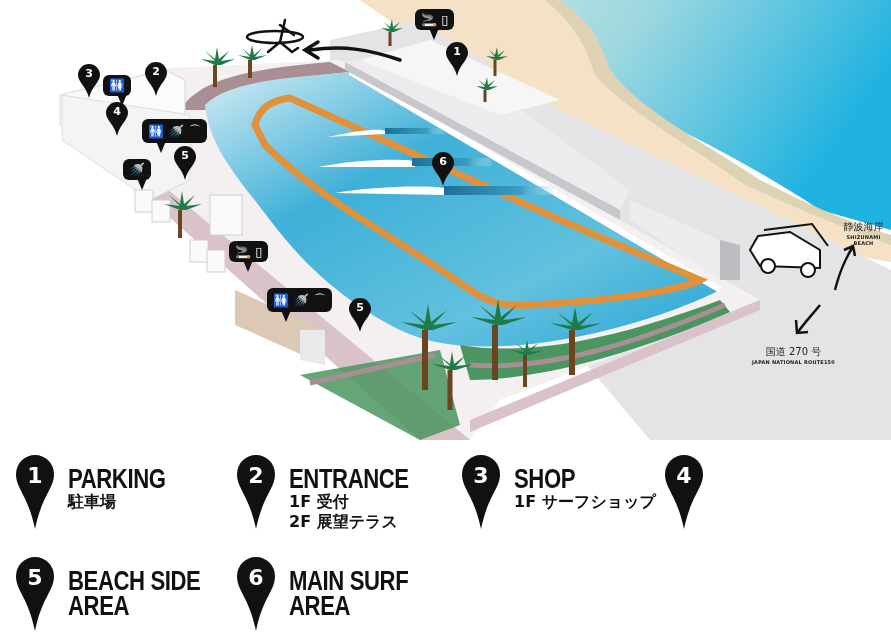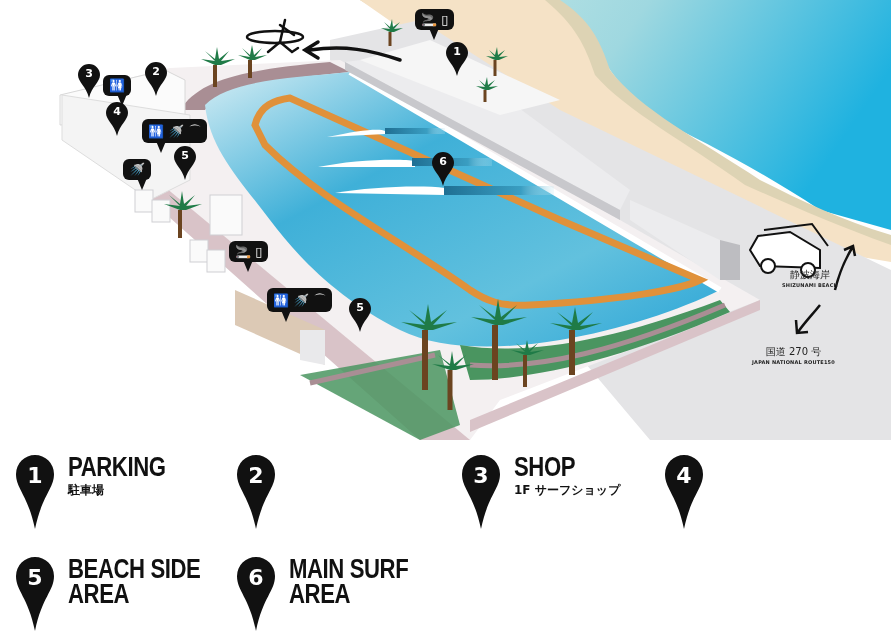--- a/index.html
+++ b/index.html
@@ -2,23 +2,23 @@
 <html><head>
 <meta charset="utf-8">
 <style>
   html, body { margin:0; padding:0; background:#ffffff; }
   body { width:891px; height:639px; position:relative; overflow:hidden; font-family:"Liberation Sans", sans-serif; }
   #map { position:absolute; left:0; top:0; width:891px; height:440px; }
   .legend-item { position:absolute; display:flex; align-items:flex-start; }
   .pin-big { width:50px; height:76px; position:relative; flex:0 0 auto; }
   .pin-big svg { position:absolute; left:0; top:0; }
   .pin-big .num { position:absolute; left:0; top:8px; width:38px; text-align:center; color:#fff; font-weight:bold; font-size:22px; font-family:"DejaVu Sans", sans-serif; }
-  .leg-text { margin-left:2px; }
+  .leg-text { margin-left:2px;margin-top:12px; }
   .leg-title { font-family:"Liberation Sans", sans-serif; font-weight:bold; font-size:27px; line-height:25px; color:#111; transform:scaleX(0.82); transform-origin:left top; letter-spacing:-0.5px; white-space:nowrap; }
-  .leg-sub { font-family:"DejaVu Sans", sans-serif; font-weight:bold; font-size:12px; line-height:20px; color:#111; white-space:nowrap; }
+  .leg-sub { font-family:"DejaVu Sans", sans-serif; font-weight:bold; font-size:16px; line-height:20px; color:#111; white-space:nowrap; }
   .map-pin { position:absolute; width:22px; height:34px; }
   .map-pin .n { position:absolute; left:0; top:3px; width:22px; text-align:center; color:#fff; font-weight:bold; font-size:11px; font-family:"DejaVu Sans", sans-serif; }
   .bubble { position:absolute; background:#111; border-radius:6px; color:#fff; display:flex; align-items:center; gap:4px; padding:3px 6px; font-size:13px; font-family:"DejaVu Sans", sans-serif; }
   .bubble::after { content:""; position:absolute; left:14px; bottom:-10px; border-left:5px solid transparent; border-right:5px solid transparent; border-top:12px solid #111; }
   .road-label { position:absolute; font-family:"DejaVu Sans", sans-serif; font-size:10px; color:#222; text-align:center; }
   .road-label .sub { font-size:5px; font-weight:bold; letter-spacing:0.2px; display:block; }
 </style>
 </head>
 <body>
 
@@ -155,21 +155,21 @@
       <circle cx="18" cy="38" r="7"></circle>
       <circle cx="58" cy="42" r="7"></circle>
       <path d="M14 2 L62 -4 L78 18" fill="none"></path>
     </g>
 
     <path d="M835 290 C840 270 845 260 852 248 M844 250 L853 246 L855 256" stroke="#111" stroke-width="2.5" fill="none"></path>
     <path d="M820 305 C812 315 805 322 798 332 M796 320 L797 333 L808 332" stroke="#111" stroke-width="2.5" fill="none"></path>
   </svg>
 
   
-  <div class="road-label" style="left:782px;top:220px;margin-top:48px;">
+  <div class="road-label" style="left:836px;top:220px;">
     <span>静波海岸</span>
     <span class="sub">SHIZUNAMI BEACH</span>
   </div>
   <div class="road-label" style="left:752px;top:345px;">
     <span>国道 270 号</span>
     <span class="sub">JAPAN NATIONAL ROUTE150</span>
   </div>
 
   
   <div class="map-pin" style="left:446px;top:42px;">
@@ -255,20 +255,25 @@
   </div>
 </div>
 
 <div class="legend-item" style="left:237px;top:455px;">
   <div class="pin-big">
     <svg width="38" height="74">
         <path d="M19 0 A19 19 0 0 1 38 19 C38 34 26 40 19 74 C12 40 0 34 0 19 A19 19 0 0 1 19 0 Z" fill="#111"></path>
       </svg>
     <span class="num">2</span>
   </div>
+  <div class="leg-text">
+    <div class="leg-title">ENTRANCE</div>
+    <div class="leg-sub">1F 受付</div>
+    <div class="leg-sub">2F 展望テラス</div>
+  </div>
 </div>
 
 <div class="legend-item" style="left:462px;top:455px;">
   <div class="pin-big">
     <svg width="38" height="74">
         <path d="M19 0 A19 19 0 0 1 38 19 C38 34 26 40 19 74 C12 40 0 34 0 19 A19 19 0 0 1 19 0 Z" fill="#111"></path>
       </svg>
     <span class="num">3</span>
   </div>
   <div class="leg-text">

